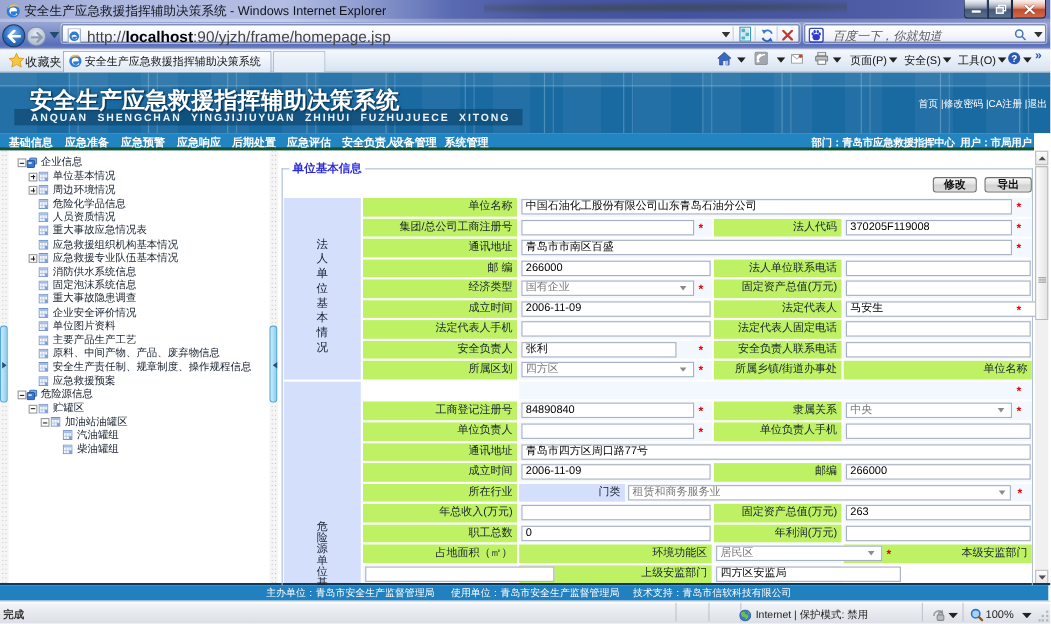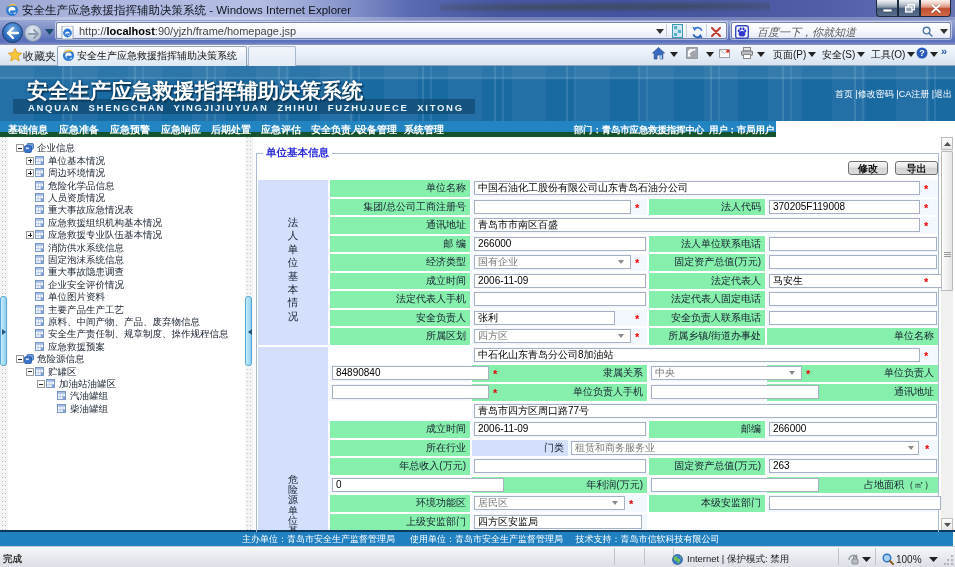--- a/index.html
+++ b/index.html
@@ -23,21 +23,21 @@
  background:linear-gradient(180deg,#98a6d4 0%,#8494ca 30%,#6e81c2 60%,#5b70bc 82%,#5b72be 90%,#7486c4 100%);
  border-bottom:1px solid #8a92b8;box-sizing:border-box;}
 #backbtn{left:2px;top:22px;width:21px;height:21px;border-radius:50%;
  background:radial-gradient(circle at 50% 35%,#7fb3e8 0%,#2f6fc0 55%,#1a4e96 100%);
  border:1px solid #1c3a66;box-sizing:border-box;}
 #backbtn:after{content:"";position:absolute;left:4px;top:7px;width:8px;height:5px;border-left:5px solid #fff;display:none;}
 #fwdbtn{left:24px;top:24px;width:18px;height:18px;border-radius:50%;
  background:radial-gradient(circle at 50% 35%,#e8eef6 0%,#b9c6d8 60%,#9fb0c6 100%);
  border:1px solid #7e91ac;box-sizing:border-box;}
 .addrbar{left:56px;top:22px;width:671px;height:17px;background:linear-gradient(180deg,#fff 0%,#f4f6fc 60%,#e6eaf7 100%);border:1px solid #7584a8;border-radius:2px;box-sizing:border-box;box-shadow:0 0 0 1px rgba(255,255,255,0.5);}
-#addrtext{left:79px;top:25px;font-size:11px;color:#444;white-space:nowrap;}
+#addrtext{left:79px;top:25px;font-size:14px;color:#444;white-space:nowrap;}
 #addrtext b{color:#000;font-weight:bold;}
 .absep{top:24px;width:1px;height:13px;background:#c8cede;}
 .searchbox{left:731px;top:22px;width:220px;height:17px;background:linear-gradient(180deg,#fff 0%,#f4f6fc 60%,#e6eaf7 100%);border:1px solid #7584a8;border-radius:2px;box-sizing:border-box;box-shadow:0 0 0 1px rgba(255,255,255,0.5);}
 #searchtext{left:757px;top:25px;font-size:11px;color:#5a5a5a;font-style:italic;white-space:nowrap;}
 
 #favbar{left:0;top:45px;width:955px;height:21px;
  background:linear-gradient(180deg,#f4f8fc 0%,#e6eef7 50%,#d8e3f0 100%);
  border-bottom:1px solid #8fa3bd;box-sizing:border-box;}
 #favtext{left:23px;top:49px;font-size:11px;color:#1a1a1a;}
 .tab{left:57px;top:46px;width:190px;height:20px;background:linear-gradient(180deg,#fdfeff 0%,#e9f0f8 60%,#dde7f2 100%);border:1px solid #93a5bb;border-bottom:none;border-radius:2px 2px 0 0;box-sizing:border-box;}
@@ -49,21 +49,21 @@
 #phead{left:0;top:0;width:955px;height:55px;background:#1a6aa2;overflow:hidden;}
 #phead .grid{left:0;top:0;width:955px;height:55px;
  background:
   repeating-linear-gradient(90deg,rgba(255,255,255,0.045) 0px,rgba(255,255,255,0.045) 34px,rgba(255,255,255,0.0) 34px,rgba(255,255,255,0.0) 64px),
   repeating-linear-gradient(90deg,rgba(170,210,235,0.00) 0px,rgba(170,210,235,0.00) 62px,rgba(170,210,235,0.35) 63px,rgba(170,210,235,0.0) 64px,rgba(170,210,235,0.0) 70px,rgba(170,210,235,0.25) 71px,rgba(170,210,235,0.0) 72px),
   linear-gradient(180deg,rgba(255,255,255,0.08) 0,rgba(255,255,255,0.08) 11px,rgba(200,230,245,0.35) 12px,rgba(255,255,255,0.04) 13px,rgba(255,255,255,0.0) 14px);}
 #ptitle{left:27px;top:11px;font-size:21px;font-weight:bold;color:#fff;letter-spacing:0px;text-shadow:1.5px 1.5px 0 #0a3c60,0 0 3px rgba(8,50,90,0.8);white-space:nowrap;}
 #pinband{left:13px;top:33px;width:462px;height:15px;background:rgba(9,61,96,0.55);}
 #pintext{left:28px;top:36px;font-size:9.5px;font-weight:bold;color:#eaf4fb;letter-spacing:1.7px;white-space:nowrap;}
 #plinks{right:3px;top:22px;font-size:9px;color:#fff;white-space:nowrap;}
-#pmenu{left:0;top:55px;width:776px;height:16px;background:#2285c2;border-bottom:5px solid #14532d;box-sizing:border-box;}
+#pmenu{left:0;top:55px;width:940px;height:16px;background:#2285c2;border-bottom:3px solid #14532d;box-sizing:border-box;}
 .mitem{position:absolute;top:2px;font-size:10px;font-weight:bold;color:#fff;white-space:nowrap;}
 #pmright{position:absolute;top:3px;right:2px;font-size:9.5px;font-weight:bold;color:#fff;white-space:nowrap;letter-spacing:-0.2px;}
 
 #pbody{left:0;top:71px;width:955px;height:395px;background:#fff;}
 .splitbar{top:0;width:8px;height:395px;background:#f5f5f5;
  background-image:repeating-linear-gradient(180deg,#bbb 0 1px,transparent 1px 4px);background-size:1px 4px;background-repeat:repeat-y;}
 .splitbar.l{left:0;background-position:2px 0,5px 0;background-image:repeating-linear-gradient(180deg,#c0c0c0 0 1px,transparent 1px 4px),repeating-linear-gradient(180deg,#c0c0c0 0 1px,transparent 1px 4px);}
 .splitbar.r{left:245px;background-position:2px 0,5px 0;background-image:repeating-linear-gradient(180deg,#c0c0c0 0 1px,transparent 1px 4px),repeating-linear-gradient(180deg,#c0c0c0 0 1px,transparent 1px 4px);}
 .handle{position:absolute;top:159px;width:7px;height:70px;border-radius:3px;background:linear-gradient(90deg,#c8ecfb,#8fd0f0);border:1px solid #58a8d8;box-sizing:border-box;}
 .handle .arr{position:absolute;left:1px;top:32px;width:0;height:0;border-top:3px solid transparent;border-bottom:3px solid transparent;}
@@ -72,21 +72,21 @@
 .pmbox{position:absolute;width:6px;height:6px;background:#fff;border:1px solid #9a9a9a;box-sizing:content-box;}
 .pmbox i{position:absolute;left:1px;top:2.5px;width:4px;height:1px;background:#222;}
 .pmbox b{position:absolute;left:2.5px;top:1px;width:1px;height:4px;background:#222;}
 .ticon{position:absolute;width:9px;height:9px;}
 #content{left:253px;top:0;width:688px;height:395px;background:#fff;overflow:hidden;}
 #fsleg{left:10px;top:9px;font-size:10.5px;font-weight:bold;color:#2b2bdd;background:#fff;padding:0 3px;z-index:3;}
 #fsbox{left:3px;top:16px;width:683px;height:390px;border:1px solid #a9bcd4;border-bottom:none;box-sizing:border-box;z-index:1;}
 .btn{position:absolute;top:24px;height:14px;border:1px solid #707070;border-radius:3px;background:linear-gradient(180deg,#f9f9f9,#e3e3e3 45%,#d2d2d2 50%,#dcdcdc 100%);font-size:10px;font-weight:bold;color:#111;text-align:center;line-height:14px;box-sizing:border-box;z-index:3;}
 
 #ftable{left:5px;top:43px;width:680px;display:grid;grid-template-columns:70px 140px 175px 116px 171px;grid-auto-rows:16.55px;gap:2px;background:#fff;z-index:2;}
-.lab{background:#86efac;font-size:10px;color:#16202e;text-align:right;padding-right:4px;line-height:16.5px;white-space:nowrap;overflow:visible;}
+.lab{background:#bef264;font-size:10px;color:#16202e;text-align:right;padding-right:4px;line-height:16.5px;white-space:nowrap;overflow:visible;}
 .inp{background:#f3f7fe;position:relative;}
 .vlab{background:#d3dffb;position:relative;}
 .vlab .vt{position:absolute;left:0;width:100%;text-align:center;font-size:10.5px;color:#16202e;line-height:13.4px;}
 .ibox{position:absolute;left:2px;top:1px;height:14px;background:#fff;border:1px solid #a6b0c2;box-sizing:border-box;font-size:10px;line-height:12px;padding-left:3px;color:#000;white-space:nowrap;overflow:hidden;}
 .sel .ibox{color:#777;}
 .sel .ar{position:absolute;top:6px;width:0;height:0;border-left:3.5px solid transparent;border-right:3.5px solid transparent;border-top:4px solid #8a8a8a;}
 .req{position:absolute;font-size:11px;font-weight:bold;color:#e80000;top:3px;}
 .sp3{grid-column:3/6;}
 
 #pfootline{left:0;top:530px;width:955px;height:2px;background:#0a3a5f;}
@@ -550,23 +550,23 @@
           </div>
           <div class="lab">所属区划</div>
           <div class="inp sel ">
             <div class="ibox" style="width:157px">四方区</div>
             <div class="ar" style="left:146px"></div>
             <div class="req" style="left:163px">*</div>
           </div>
           <div class="lab">所属乡镇/街道办事处</div>
           <div class="lab">单位名称</div>
           <div class="inp sp3">
-            <div class="ibox" style="width:446px">中石化山东青岛分公司8加油站</div>
             <div class="req" style="left:452px">*</div>
           </div>
+          <div class="lab">工商登记注册号</div>
           <div class="inp ">
             <div class="ibox" style="width:157px">84890840</div>
             <div class="req" style="left:163px">*</div>
           </div>
           <div class="lab">隶属关系</div>
           <div class="inp sel ">
             <div class="ibox" style="width:151px">中央</div>
             <div class="ar" style="left:140px"></div>
             <div class="req" style="left:157px">*</div>
           </div>
@@ -599,20 +599,21 @@
             <div class="req" style="left:453px">*</div>
           </div>
           <div class="lab">年总收入(万元)</div>
           <div class="inp ">
             <div class="ibox" style="width:172px"></div>
           </div>
           <div class="lab">固定资产总值(万元)</div>
           <div class="inp ">
             <div class="ibox" style="width:168px">263</div>
           </div>
+          <div class="lab">职工总数</div>
           <div class="inp ">
             <div class="ibox" style="width:172px">0</div>
           </div>
           <div class="lab">年利润(万元)</div>
           <div class="inp ">
             <div class="ibox" style="width:168px"></div>
           </div>
           <div class="lab">占地面积（㎡）</div>
           <div class="lab">环境功能区</div>
           <div class="inp sel ">

